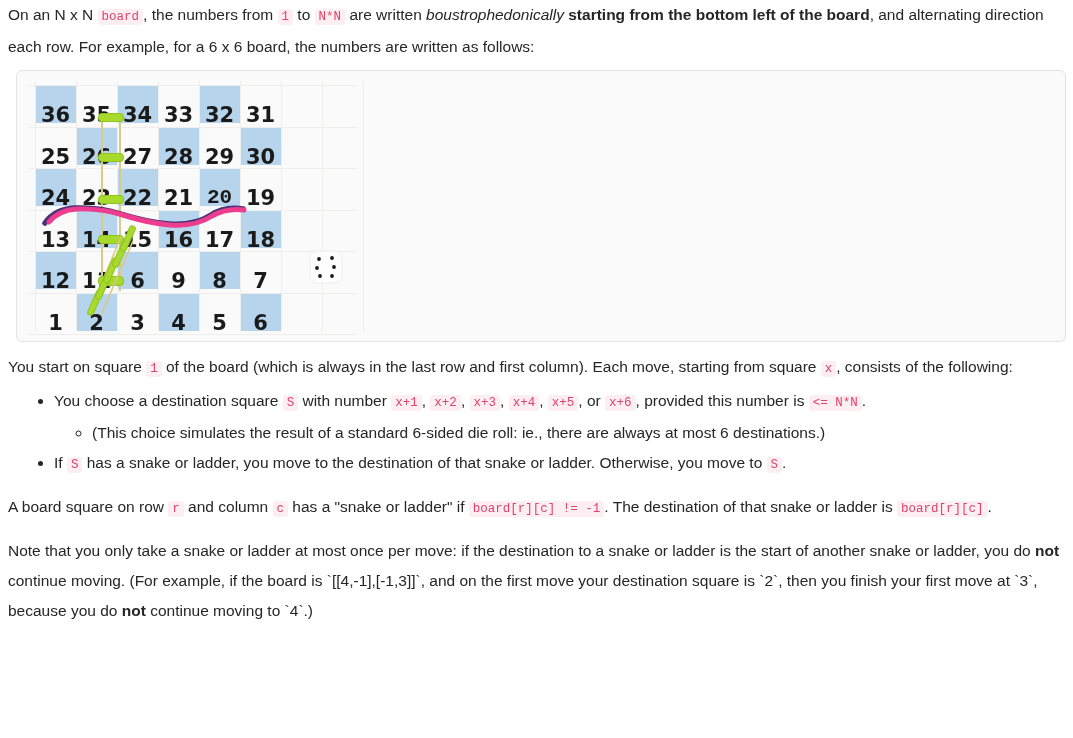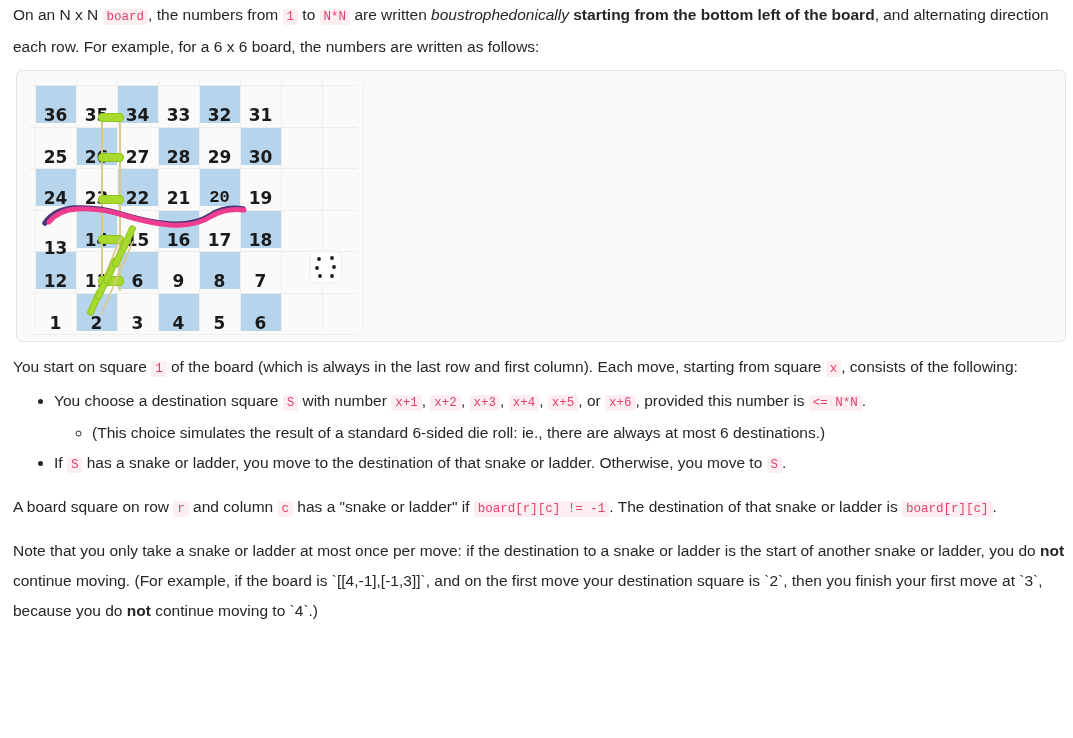--- a/index.html
+++ b/index.html
@@ -11,21 +11,21 @@
     width: 1073px;
     height: 738px;
     font-family: "Liberation Sans", sans-serif;
     font-size: 15.5px;
     line-height: 30px;
     color: #262626;
     overflow: hidden;
   }
   .page { padding: 0 8px; }
 
-  p.para { margin: 0 0 0 5px; }
+  p.para { margin: 0 0 0 0; }
   .block-gap { height: 12px; }
 
   code.inline {
     font-family: "Liberation Mono", monospace;
     font-size: 12.5px;
     background: #fdeef2;
     color: #e0426a;
     padding: 1px 4px;
     border-radius: 3px;
     white-space: pre;
@@ -75,21 +75,21 @@
     left: 0;
     height: 1px;
     width: 328px;
     background: #f0eeea;
   }
   .num {
     position: absolute;
     width: 41px;
     text-align: center;
     font-family: "DejaVu Sans", sans-serif;
-    font-size: 17px;
+    font-size: 21px;
     font-weight: 600;
     color: #1a1a1a;
     line-height: 16px;
   }
   
   .ladder { position: absolute; }
   .rail {
     position: absolute;
     background: #d9c98a;
     width: 1.6px;
@@ -190,21 +190,21 @@
           <div class="num" style="left: 88px; top: 67.5px;">27</div>
           <div class="num" style="left: 129px; top: 67.5px;">28</div>
           <div class="num" style="left: 170px; top: 67.5px;">29</div>
           <div class="num" style="left: 211px; top: 67.5px;">30</div>
           <div class="num" style="left: 6px; top: 109px;">24</div>
           <div class="num" style="left: 47px; top: 109px;">23</div>
           <div class="num" style="left: 88px; top: 109px;">22</div>
           <div class="num" style="left: 129px; top: 109px;">21</div>
           <div class="num" style="left: 170px; top: 109px; font-family: Liberation Mono, monospace;">20</div>
           <div class="num" style="left: 211px; top: 109px; text-align: center;">19</div>
-          <div class="num" style="left: 6px; top: 150.5px; margin-top: 8px;">13</div>
+          <div class="num" style="left: 6px; top: 150.5px;">13</div>
           <div class="num" style="left: 47px; top: 150.5px;">14</div>
           <div class="num" style="left: 88px; top: 150.5px;">15</div>
           <div class="num" style="left: 129px; top: 150.5px;">16</div>
           <div class="num" style="left: 170px; top: 150.5px;">17</div>
           <div class="num" style="left: 211px; top: 150.5px;">18</div>
           <div class="num" style="left: 6px; top: 192px;">12</div>
           <div class="num" style="left: 47px; top: 192px;">11</div>
           <div class="num" style="left: 88px; top: 192px;">6</div>
           <div class="num" style="left: 129px; top: 192px;">9</div>
           <div class="num" style="left: 170px; top: 192px;">8</div>

